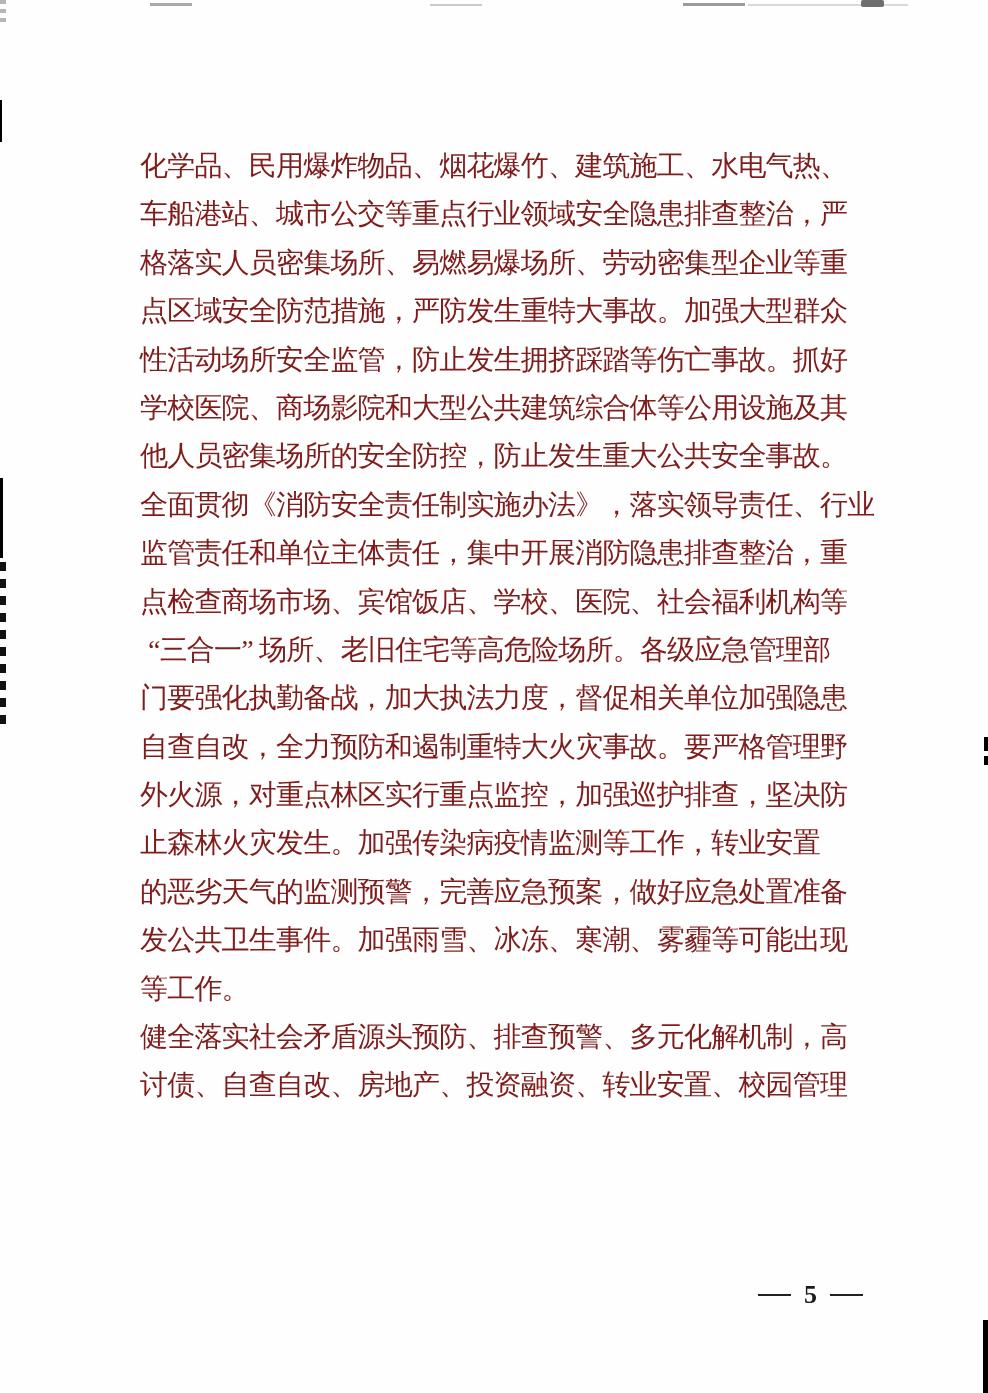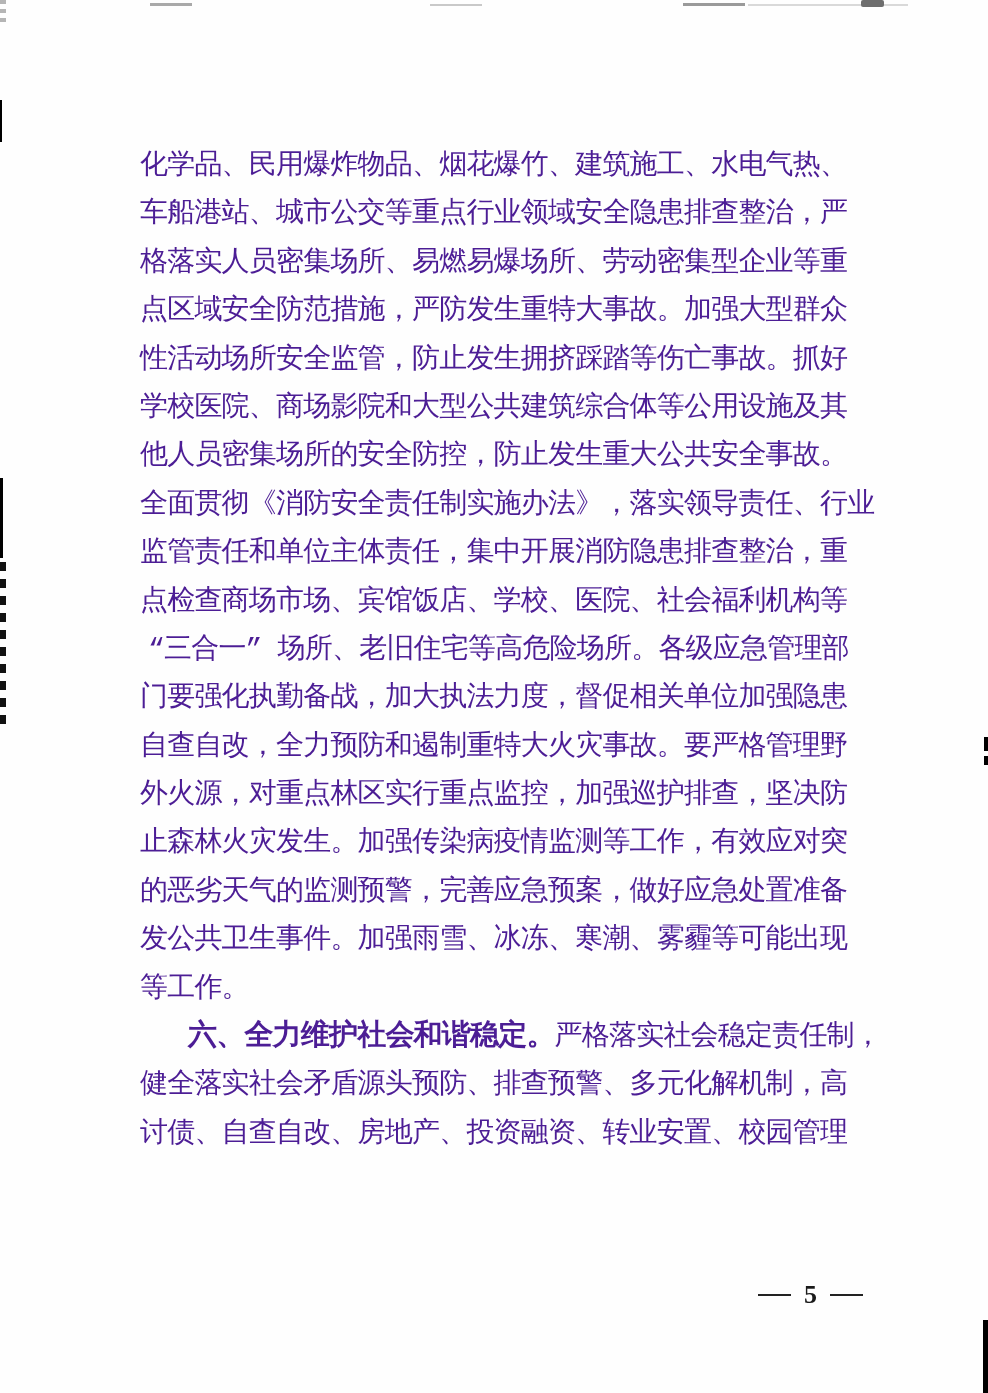--- a/index.html
+++ b/index.html
@@ -20,23 +20,22 @@
     position: absolute;
     left: 140px;
     top: 142px;
     width: 730px;
   }
   .line {
     height: 48.4px;
     line-height: 48.4px;
     font-size: 28px;
     letter-spacing: -0.8px;
-    color: #4c1d95;
+    color: #7f1d1d;
     white-space: nowrap;
-    font-family: Liberation Mono, monospace;
     -webkit-font-smoothing: none;
   }
   .line .bold {
     font-weight: bold;
     font-size: 29px;
   }
   
   .footer {
     position: absolute;
     left: 758px;
@@ -87,25 +86,24 @@
       <div class="line"><span>性活动场所安全监管，防止发生拥挤踩踏等伤亡事故。抓好</span></div>
       <div class="line"><span>学校医院、商场影院和大型公共建筑综合体等公用设施及其</span></div>
       <div class="line"><span>他人员密集场所的安全防控，防止发生重大公共安全事故。</span></div>
       <div class="line"><span>全面贯彻《消防安全责任制实施办法》，落实领导责任、行业</span></div>
       <div class="line"><span>监管责任和单位主体责任，集中开展消防隐患排查整治，重</span></div>
       <div class="line"><span>点检查商场市场、宾馆饭店、学校、医院、社会福利机构等</span></div>
       <div class="line" style="padding-left: 8px;"><span>“三合一” 场所、老旧住宅等高危险场所。各级应急管理部</span></div>
       <div class="line"><span>门要强化执勤备战，加大执法力度，督促相关单位加强隐患</span></div>
       <div class="line"><span>自查自改，全力预防和遏制重特大火灾事故。要严格管理野</span></div>
       <div class="line"><span>外火源，对重点林区实行重点监控，加强巡护排查，坚决防</span></div>
-      <div class="line"><span>止森林火灾发生。加强传染病疫情监测等工作，有效应对突</span></div>
+      <div class="line"><span>止森林火灾发生。加强传染病疫情监测等工作，转业安置</span></div>
       <div class="line"><span>的恶劣天气的监测预警，完善应急预案，做好应急处置准备</span></div>
       <div class="line"><span>发公共卫生事件。加强雨雪、冰冻、寒潮、雾霾等可能出现</span></div>
       <div class="line"><span>等工作。</span></div>
-      <div class="line" style="padding-left: 48px;"><span class="bold">六、全力维护社会和谐稳定。</span><span>严格落实社会稳定责任制，</span></div>
       <div class="line"><span>健全落实社会矛盾源头预防、排查预警、多元化解机制，高</span></div>
       <div class="line"><span>讨债、自查自改、房地产、投资融资、转业安置、校园管理</span></div>
     </div>
 
   <div class="footer">
     <span class="dash"></span>
     <span class="num">5</span>
     <span class="dash"></span>
   </div>
 

